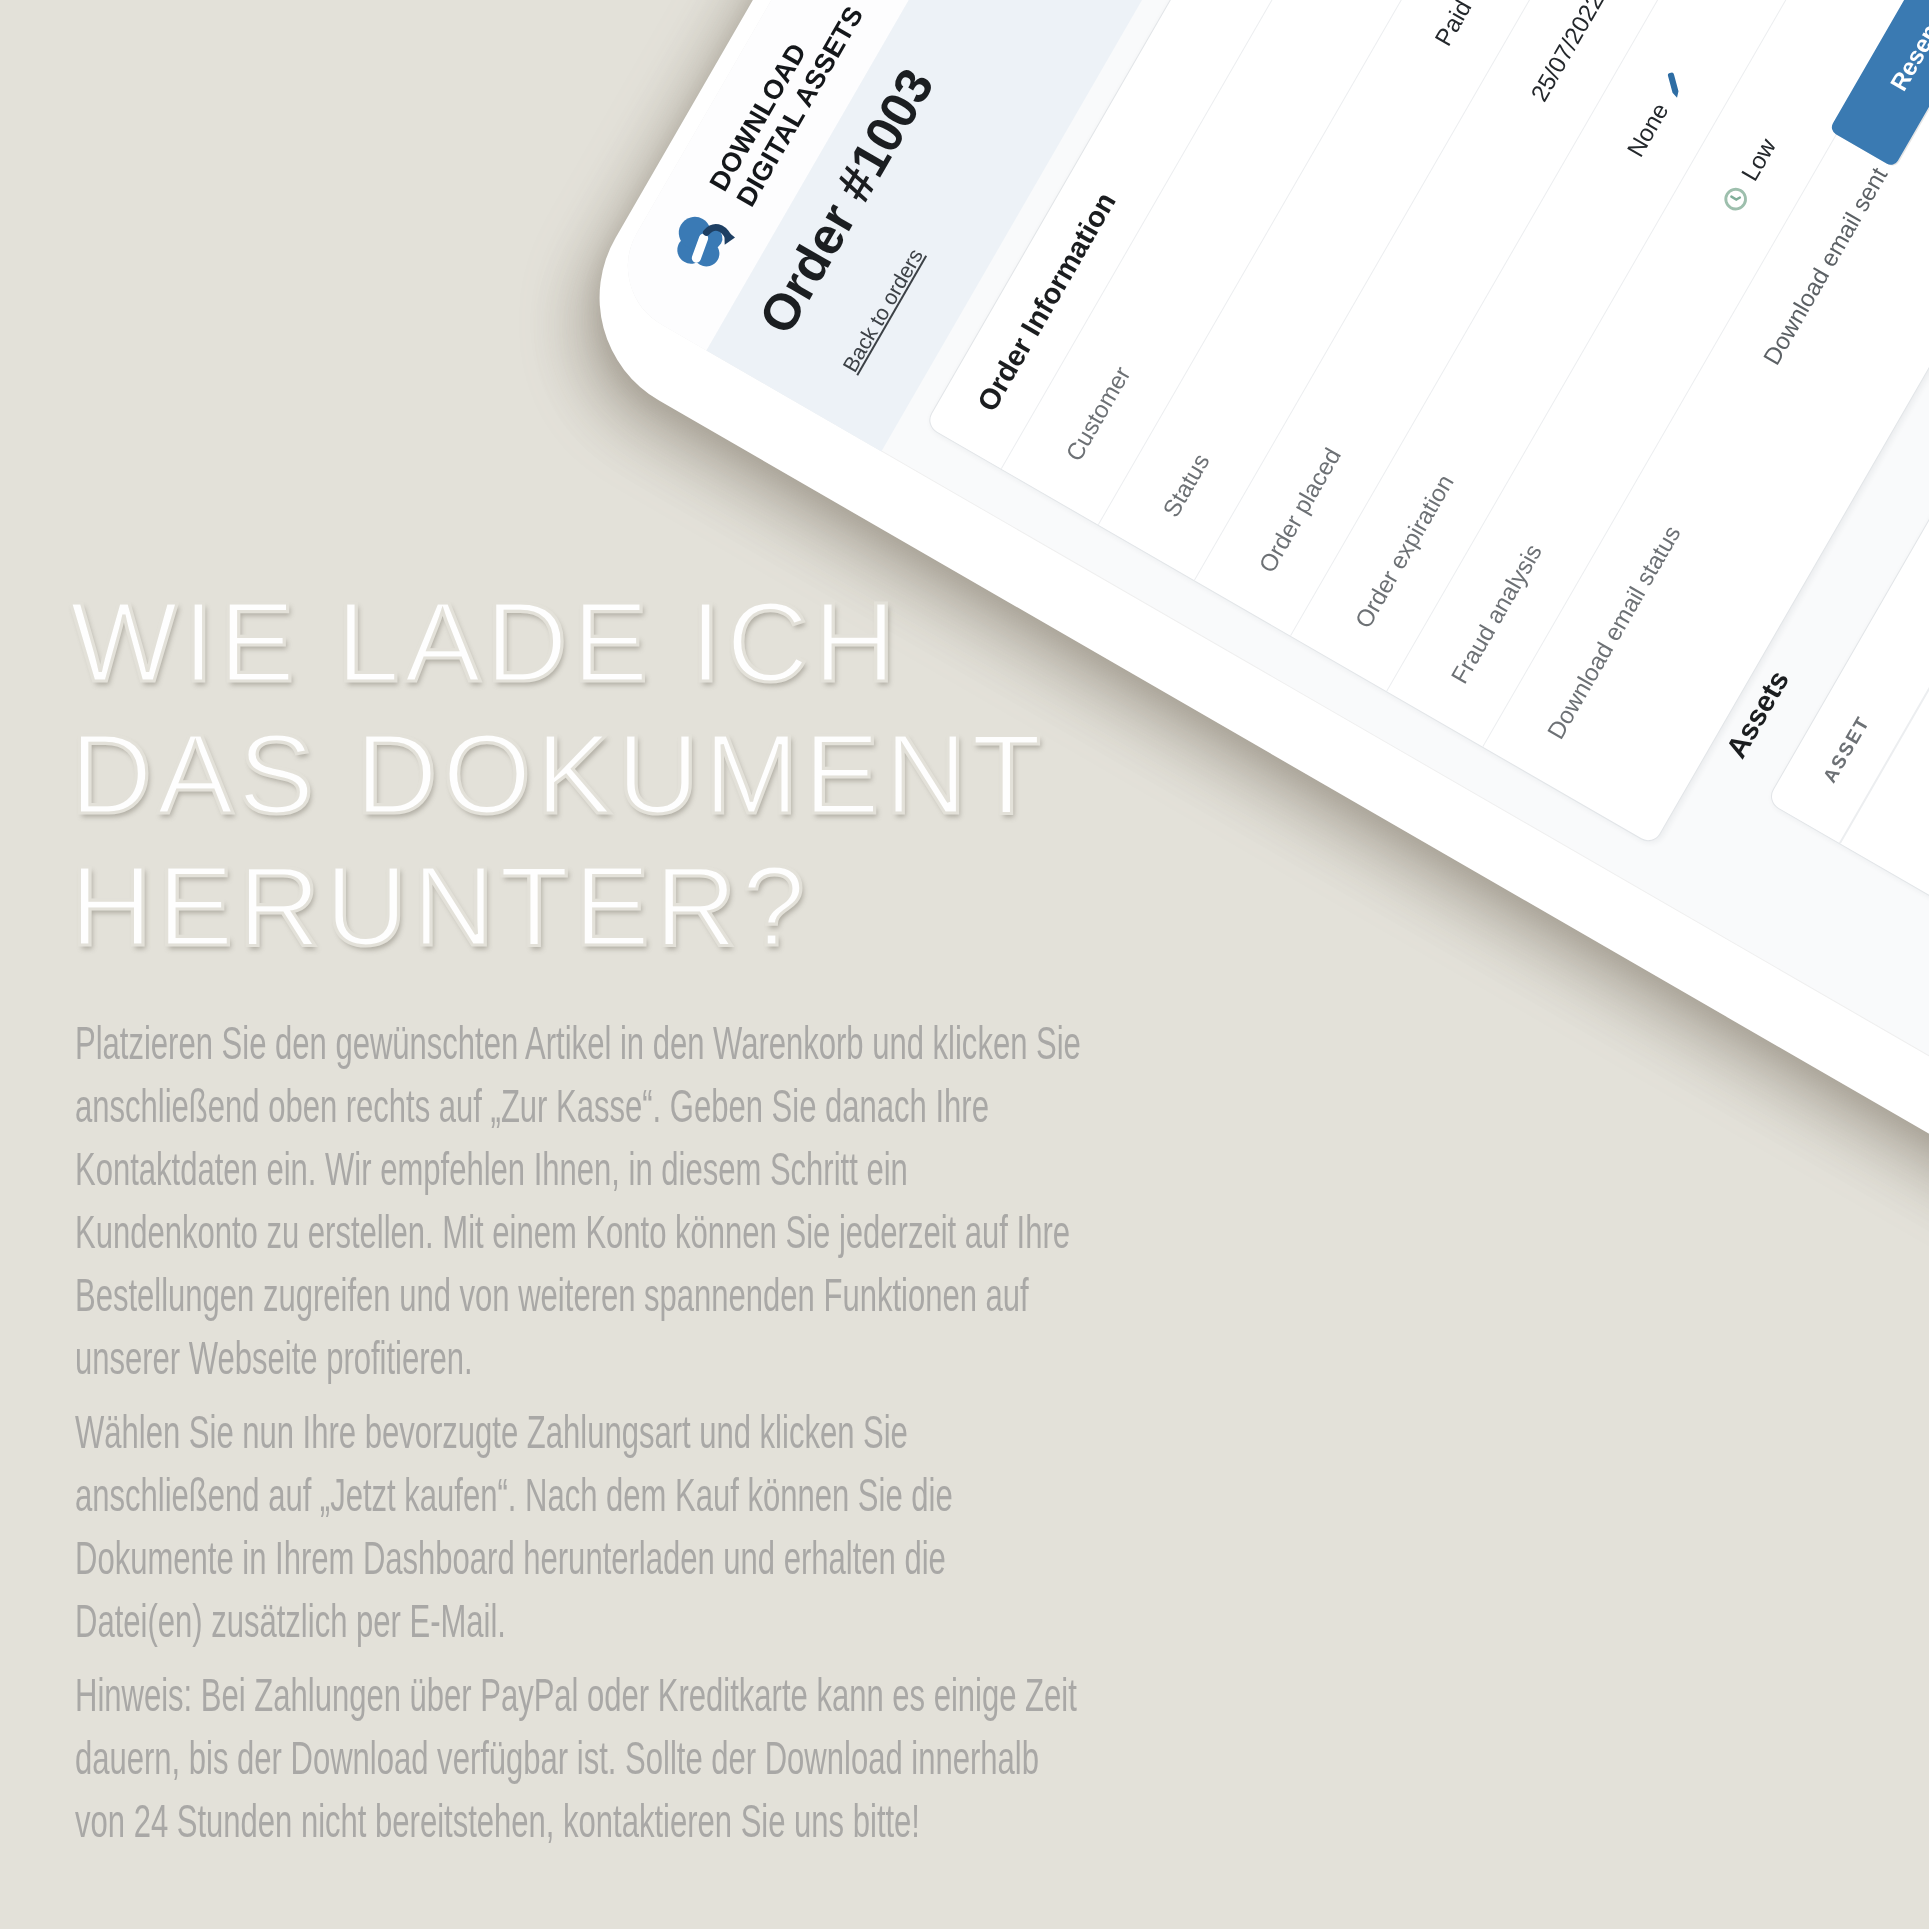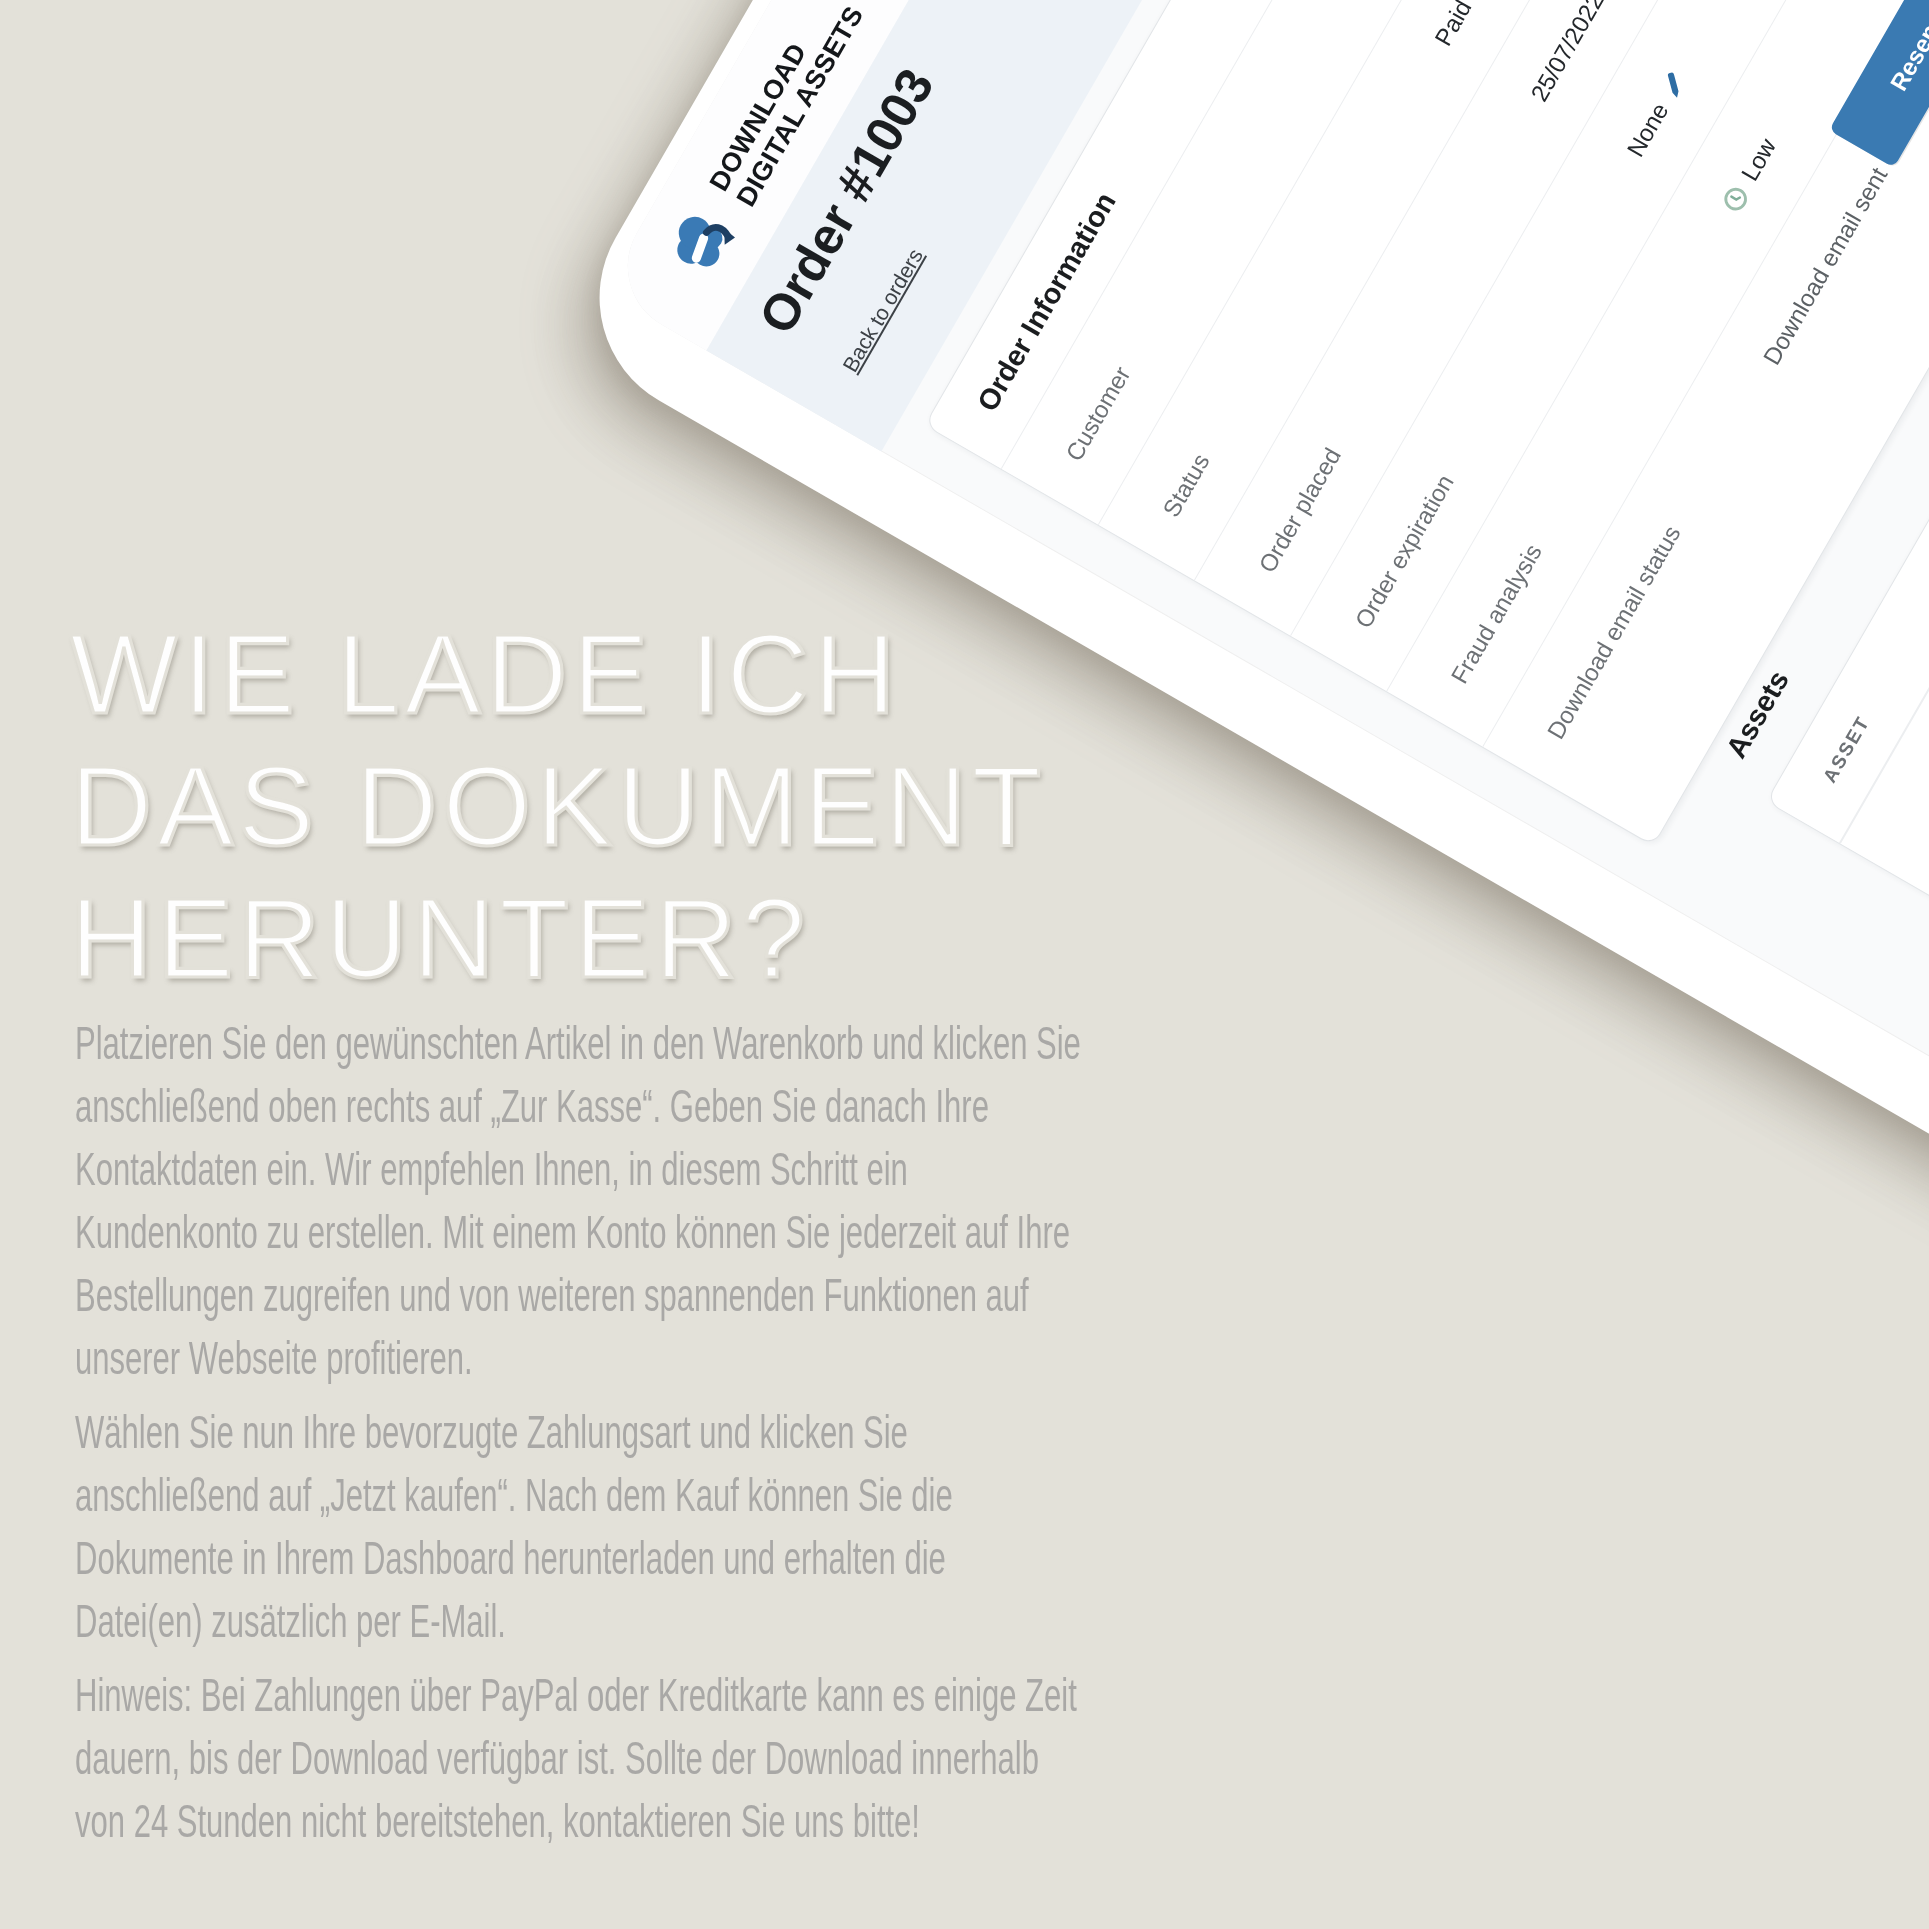--- a/index.html
+++ b/index.html
@@ -38,21 +38,21 @@
   .resend-btn{position:absolute;left:707px;top:635px;width:413px;height:75px;background:#3a7ab2;border:none;
     border-radius:8px;color:#ffffff;font-family:"Liberation Sans",sans-serif;font-size:24px;font-weight:700;
     display:flex;align-items:center;justify-content:center;cursor:pointer;box-shadow:0 1.6px 0 rgba(0,0,0,.10);}
 
   .assets-title{position:absolute;left:230px;top:1211px;font-size:29px;font-weight:700;color:#1b1d1f;}
   .card-assets{left:206px;top:1278px;width:1239px;height:873px;}
   .asset-col{position:absolute;left:48px;top:32px;font-size:19px;font-weight:700;letter-spacing:2px;color:#6d7175;}
   .asset-divider{position:absolute;left:0;top:83px;width:100%;height:1.6px;background:#eceef0;}
 
   
-  .headline{position:absolute;left:70px;top:608px;margin:0;font-weight:400;
+  .headline{position:absolute;left:70px;top:576px;margin:0;font-weight:400;
     font-size:114px;line-height:132px;letter-spacing:4.8px;color:#fefefe;white-space:pre-line;
     -webkit-text-stroke:3.2px #e3e1d9;text-shadow:2.4px 4px 5.6px rgba(108,102,90,.42);}
 
   
   .copy{position:absolute;left:75px;top:1011px;transform:scaleX(.66);transform-origin:0 0;
     font-size:47px;line-height:63px;color:#a9a8a6;}
   .copy p{margin:0;white-space:pre-line;}
   .copy p + p{margin-top:11px;}
 </style>
 </head>

